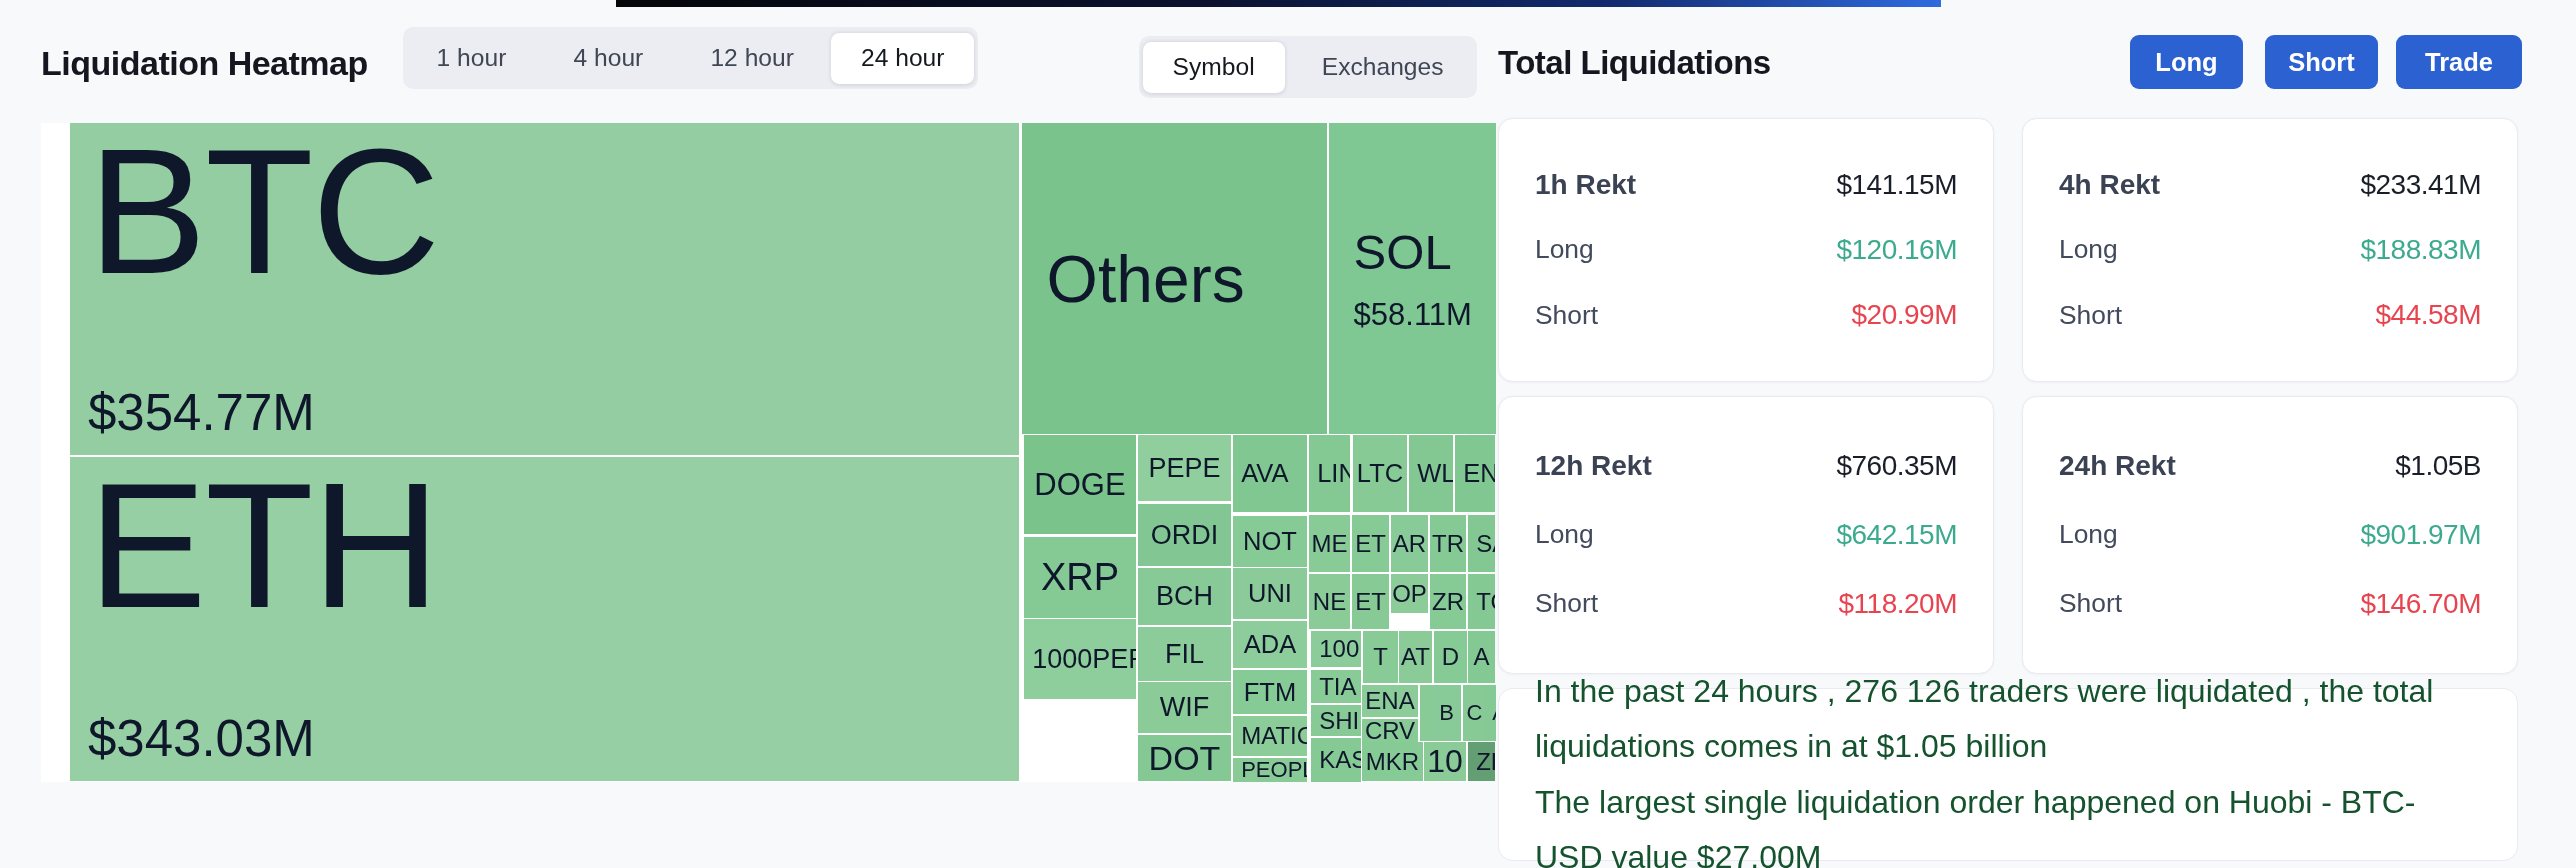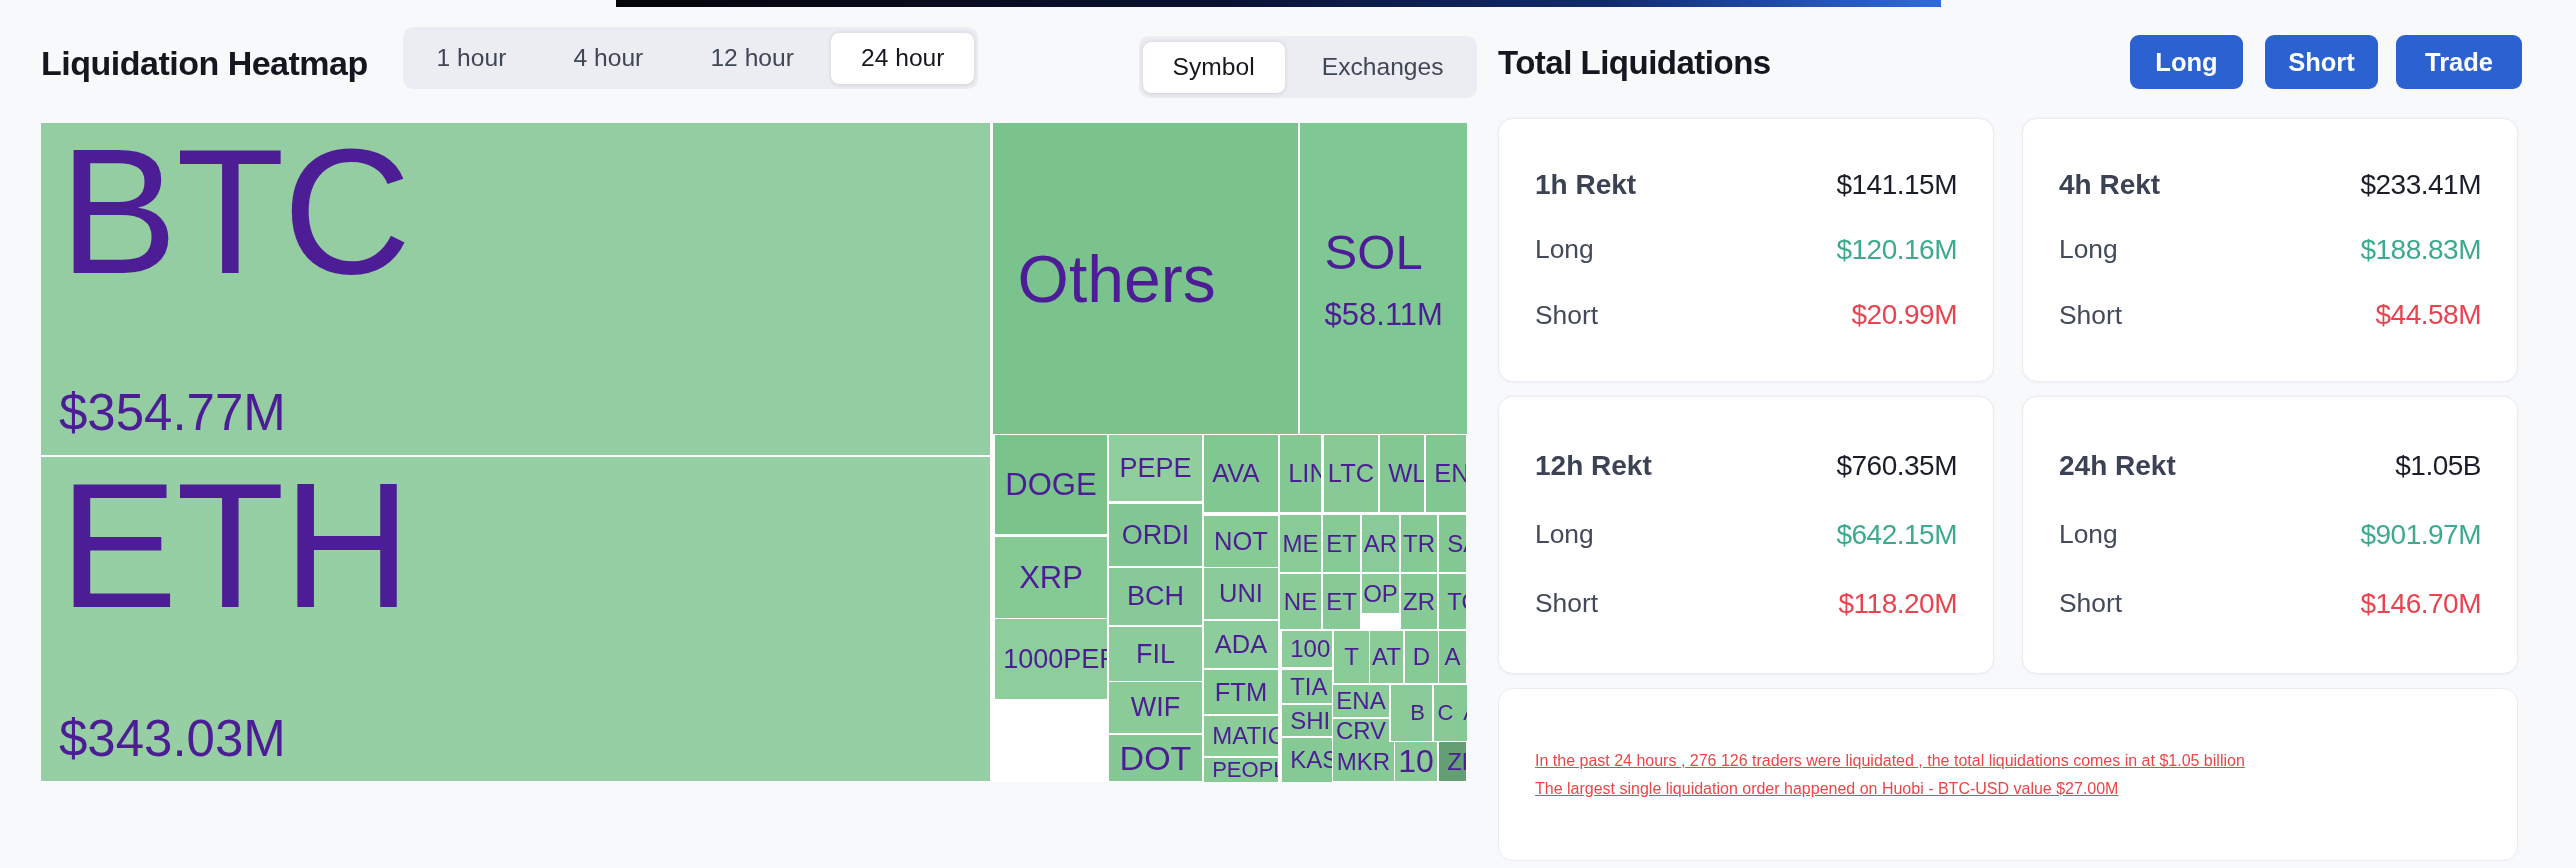--- a/index.html
+++ b/index.html
@@ -48,22 +48,22 @@
   }
   .btn-long  { left:2130px; width:113px; }
   .btn-short { left:2265px; width:113px; }
   .btn-trade { left:2396px; width:126px; }
   
   .treemap {
     position:absolute; left:41px; top:123px; width:1426px; height:659px;
     background:#ffffff;
   }
   .cell {
-    position:absolute; overflow:hidden; color:#4c1d95;
-    display:flex; cursor:pointer;
+    position:absolute; overflow:hidden; color:#0f172a;
+    display:flex; cursor:pointer;margin-left:29px;
   }
   .cell .sym { white-space:nowrap; font-weight:500; }
   .cell .val { white-space:nowrap; font-weight:500; }
   .cell.center { align-items:center; justify-content:center; }
   .cell.left   { align-items:center; justify-content:flex-start; padding-left:8.2px; }
   .cell.corner {
     flex-direction:column; align-items:flex-start; justify-content:space-between;
     padding:1.8px 0 12.8px 18px;
   }
   .cell.corner .sym { line-height:0.98; letter-spacing:-1.8px; }
@@ -87,21 +87,21 @@
   .card-row .v.red   { color:#e8444f; }
   .card-1h  { left:1498px; top:118px; width:496px; height:264px; }
   .card-4h  { left:2022px; top:118px; width:496px; height:264px; }
   .card-12h { left:1498px; top:396px; width:496px; height:278px; }
   .card-24h { left:2022px; top:396px; width:496px; height:278px; }
   .summary-card {
     position:absolute; left:1498px; top:688px; width:1020px; height:173px;
     background:#fff; border:1.8px solid #e9ebf0; border-radius:14.6px;
     padding:31px 36px; display:flex; flex-direction:column; justify-content:center;
   }
-  .summary-card p { font-size:16px; line-height:1.72; color:#ef4444;text-decoration:underline; }
+  .summary-card p { font-size:32px; line-height:1.72; color:#14532d; }
 </style>
 </head>
 <body>
 
 <div class="progress-bar"></div>
 
 <div class="page-title">Liquidation Heatmap</div>
 
 <div class="seg seg-time">
   <div class="seg-item">1 hour</div>
@@ -134,21 +134,21 @@
       <span class="sym" style="font-size: 66px;">Others</span>
     </div>
     <div class="cell midleft" style="left: 1259px; top: 0px; width: 167px; height: 311px; background: rgb(128, 200, 147);">
       <span class="sym" style="font-size: 49px;">SOL</span>
       <span class="val" style="font-size: 31px;">$58.11M</span>
     </div>
     <div class="cell center" style="left: 954px; top: 312px; width: 112px; height: 99px; background: rgb(122, 196, 140);">
       <span class="sym" style="font-size: 31px;">DOGE</span>
     </div>
     <div class="cell center" style="left: 954px; top: 414px; width: 112px; height: 81px; background: rgb(133, 201, 149);">
-      <span class="sym" style="font-size: 31px;">XRP</span>
+      <span class="sym" style="font-size: 38px;">XRP</span>
     </div>
     <div class="cell left" style="left: 954px; top: 496px; width: 112px; height: 80px; background: rgb(142, 205, 156);">
       <span class="sym" style="font-size: 27px;">1000PEPE</span>
     </div>
     <div class="cell center" style="left: 1068px; top: 312px; width: 93px; height: 66px; background: rgb(144, 206, 158);">
       <span class="sym" style="font-size: 27px;">PEPE</span>
     </div>
     <div class="cell center" style="left: 1068px; top: 381px; width: 93px; height: 62px; background: rgb(130, 199, 147);">
       <span class="sym" style="font-size: 27px;">ORDI</span>
     </div>

